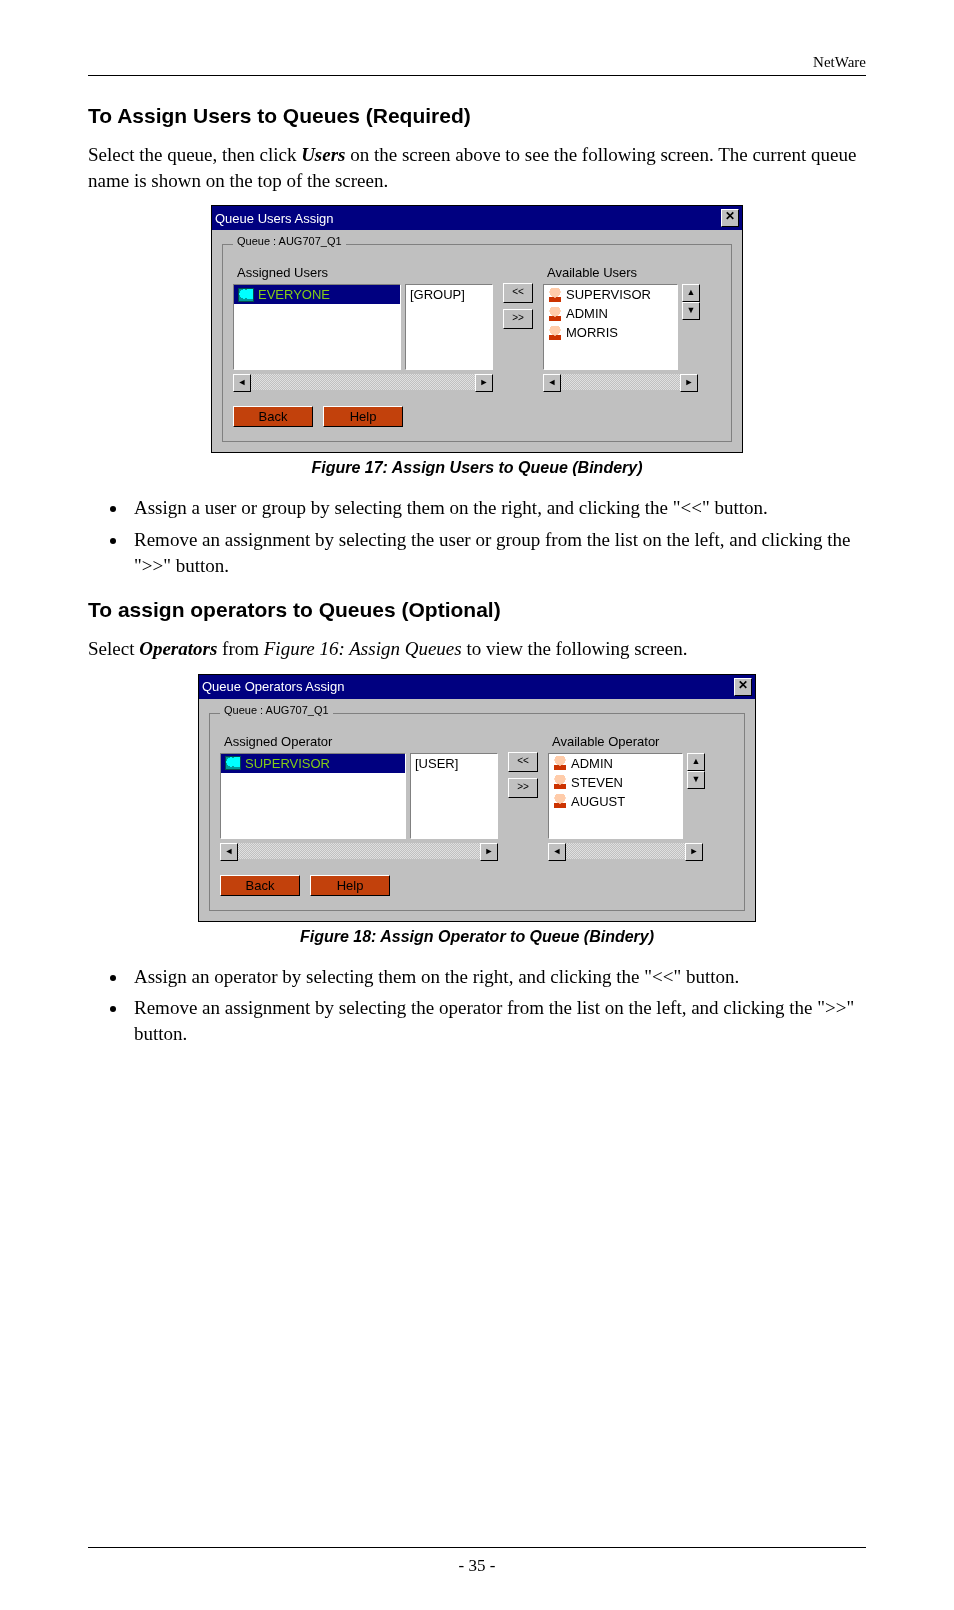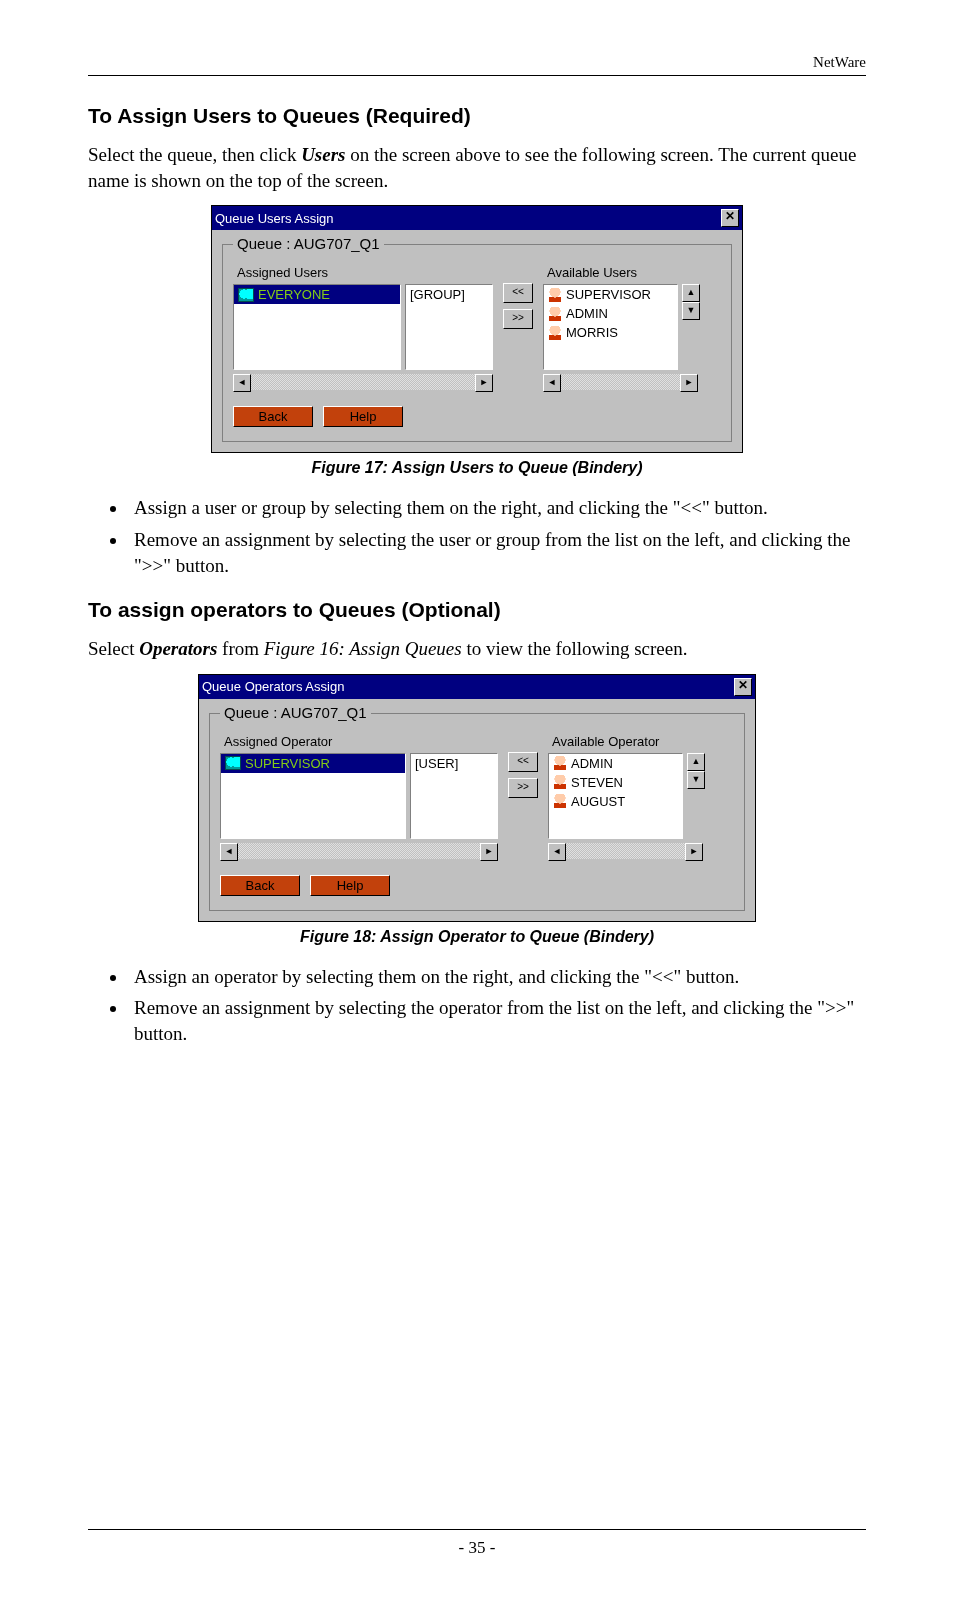--- a/index.html
+++ b/index.html
@@ -108,21 +108,21 @@
     position: relative;
     padding: 18px 10px 14px 10px;
     margin-top: 8px;
   }
   .legend {
     position: absolute;
     top: -10px;
     left: 10px;
     background: #c0c0c0;
     padding: 0 4px;
-    font-size: 15px;
+    font-size: 11px;
   }
   .cols {
     display: flex;
     align-items: stretch;
     gap: 10px;
   }
   .list-col {
     display: flex;
     flex-direction: column;
     width: 248px;
@@ -238,21 +238,21 @@
   .icon-group.sel { filter: brightness(1.2); }
   .icon-user {
     width: 14px; height: 14px;
     display: inline-block;
     background:
       radial-gradient(circle at 7px 4px, #ffccaa 45%, transparent 46%),
       linear-gradient(#cc3300,#cc3300) center 9px/12px 5px no-repeat;
   }
   .footer {
     position: absolute;
-    left: 88px; right: 88px; bottom: 52px;
+    left: 88px; right: 88px; bottom: 34px;
   }
   .page-num {
     text-align: center;
     font-size: 17px;
   }
 </style>
 </head>
 <body>
 
 <div class="page">

